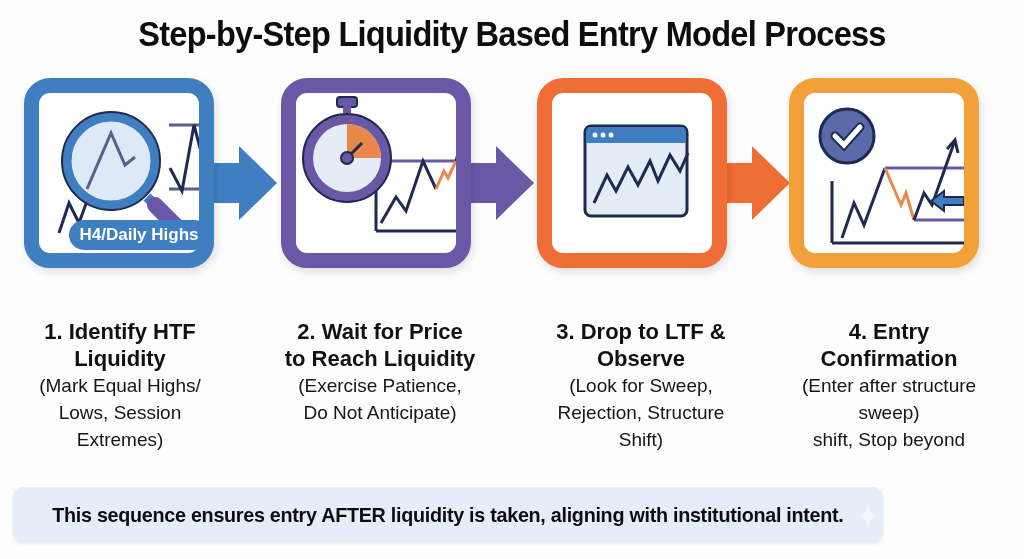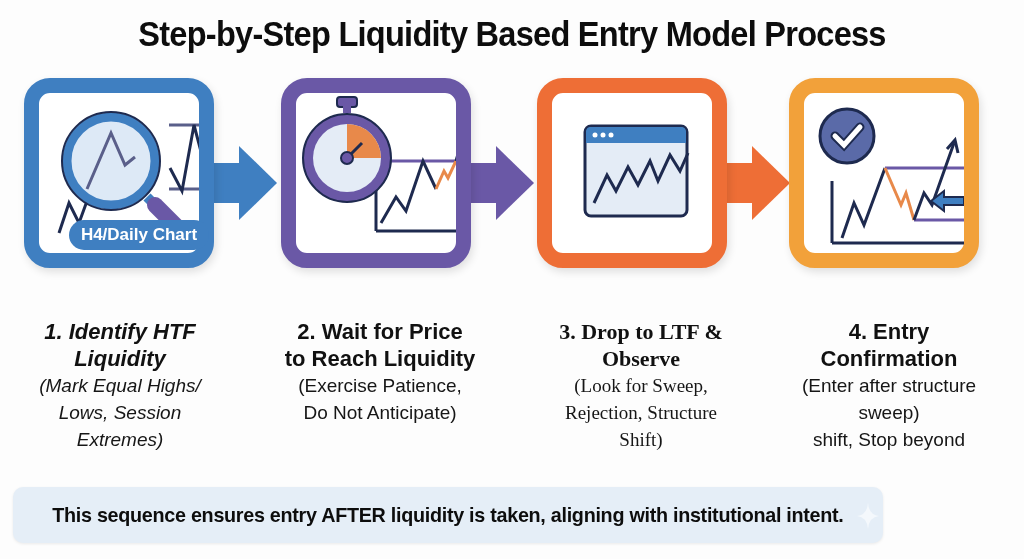--- a/index.html
+++ b/index.html
@@ -72,21 +72,21 @@
     <line x1="130" y1="32" x2="168" y2="32" stroke="#5a5f8a" stroke-width="3"></line>
     <line x1="130" y1="96" x2="168" y2="96" stroke="#5a5f8a" stroke-width="3"></line>
     <polyline points="131,75 143,98 155,32 165,70" fill="none" stroke="#1e2a4f" stroke-width="3"></polyline>
     <polyline points="20,140 30,110 40,130 48,108" fill="none" stroke="#1e2a4f" stroke-width="3"></polyline>
     <circle cx="72" cy="68" r="44" fill="#dde9f6" stroke="#3f7fc1" stroke-width="9"></circle>
     <circle cx="72" cy="68" r="49" fill="none" stroke="#1e2a4f" stroke-width="2"></circle>
     <polyline points="48,96 72,40 86,72 96,64" fill="none" stroke="#5a5f8a" stroke-width="3"></polyline>
     <line x1="108" y1="104" x2="116" y2="112" stroke="#3f7fc1" stroke-width="10"></line>
     <line x1="116" y1="112" x2="144" y2="140" stroke="#6a58a6" stroke-width="16" stroke-linecap="round"></line>
   </svg>
-  <div class="badge" style="left:30px; top:127px; width:140px; background:#3f7fc1;">H4/Daily Chart</div>
+  <div class="badge" style="left:30px; top:127px; width:140px; background:#3f7fc1;">H4/Daily Highs</div>
 </div>
 
 <div class="box b2">
   <svg class="icon-svg" width="160" height="160" viewBox="0 0 160 160">
     <line x1="80" y1="88" x2="80" y2="138" stroke="#1e2a4f" stroke-width="3"></line>
     <line x1="80" y1="138" x2="179" y2="138" stroke="#1e2a4f" stroke-width="3"></line>
     <line x1="95" y1="68" x2="179" y2="68" stroke="#6a58a6" stroke-width="3"></line>
     <polyline points="85,130 100,104 110,118 127,68 140,96" fill="none" stroke="#1e2a4f" stroke-width="3"></polyline>
     <polyline points="140,96 148,78 152,85 160,68" fill="none" stroke="#e8894a" stroke-width="3"></polyline>
     <polyline points="160,68 175,14" fill="none" stroke="#1e2a4f" stroke-width="3"></polyline>
@@ -122,34 +122,34 @@
     <polyline points="81,75 97,112 102,100 110,127" fill="none" stroke="#e8894a" stroke-width="3"></polyline>
     <polyline points="110,127 120,100 128,112 150,50" fill="none" stroke="#1e2a4f" stroke-width="3"></polyline>
     <polyline points="143,56 151,47 154,60" fill="none" stroke="#1e2a4f" stroke-width="3"></polyline>
     <polygon points="127,108 140,98 140,104 160,104 160,112 140,112 140,118" fill="#3f7fc1" stroke="#1e2a4f" stroke-width="2"></polygon>
     <circle cx="43" cy="43" r="27" fill="#5a6aa8" stroke="#1e2a4f" stroke-width="3"></circle>
     <polyline points="31,43 40,52 56,34" fill="none" stroke="#1e2a4f" stroke-width="9" stroke-linecap="round"></polyline>
     <polyline points="31,43 40,52 56,34" fill="none" stroke="#fff" stroke-width="5" stroke-linecap="round"></polyline>
   </svg>
 </div>
 
-<div class="step" style="left:0px;font-style:italic;">
+<div class="step" style="left:0px;">
   <div class="head">1. Identify HTF</div>
   <div class="head">Liquidity</div>
   <div class="desc">(Mark Equal Highs/</div>
   <div class="desc">Lows, Session</div>
   <div class="desc">Extremes)</div>
 </div>
 <div class="step" style="left:260px;">
   <div class="head">2. Wait for Price</div>
   <div class="head">to Reach Liquidity</div>
   <div class="desc">(Exercise Patience,</div>
   <div class="desc">Do Not Anticipate)</div>
 </div>
-<div class="step" style="left:521px;font-family:Liberation Serif, serif;">
+<div class="step" style="left:521px;">
   <div class="head">3. Drop to LTF &amp;</div>
   <div class="head">Observe</div>
   <div class="desc">(Look for Sweep,</div>
   <div class="desc">Rejection, Structure</div>
   <div class="desc">Shift)</div>
 </div>
 <div class="step" style="left:769px;">
   <div class="head">4. Entry</div>
   <div class="head">Confirmation</div>
   <div class="desc">(Enter after structure</div>

